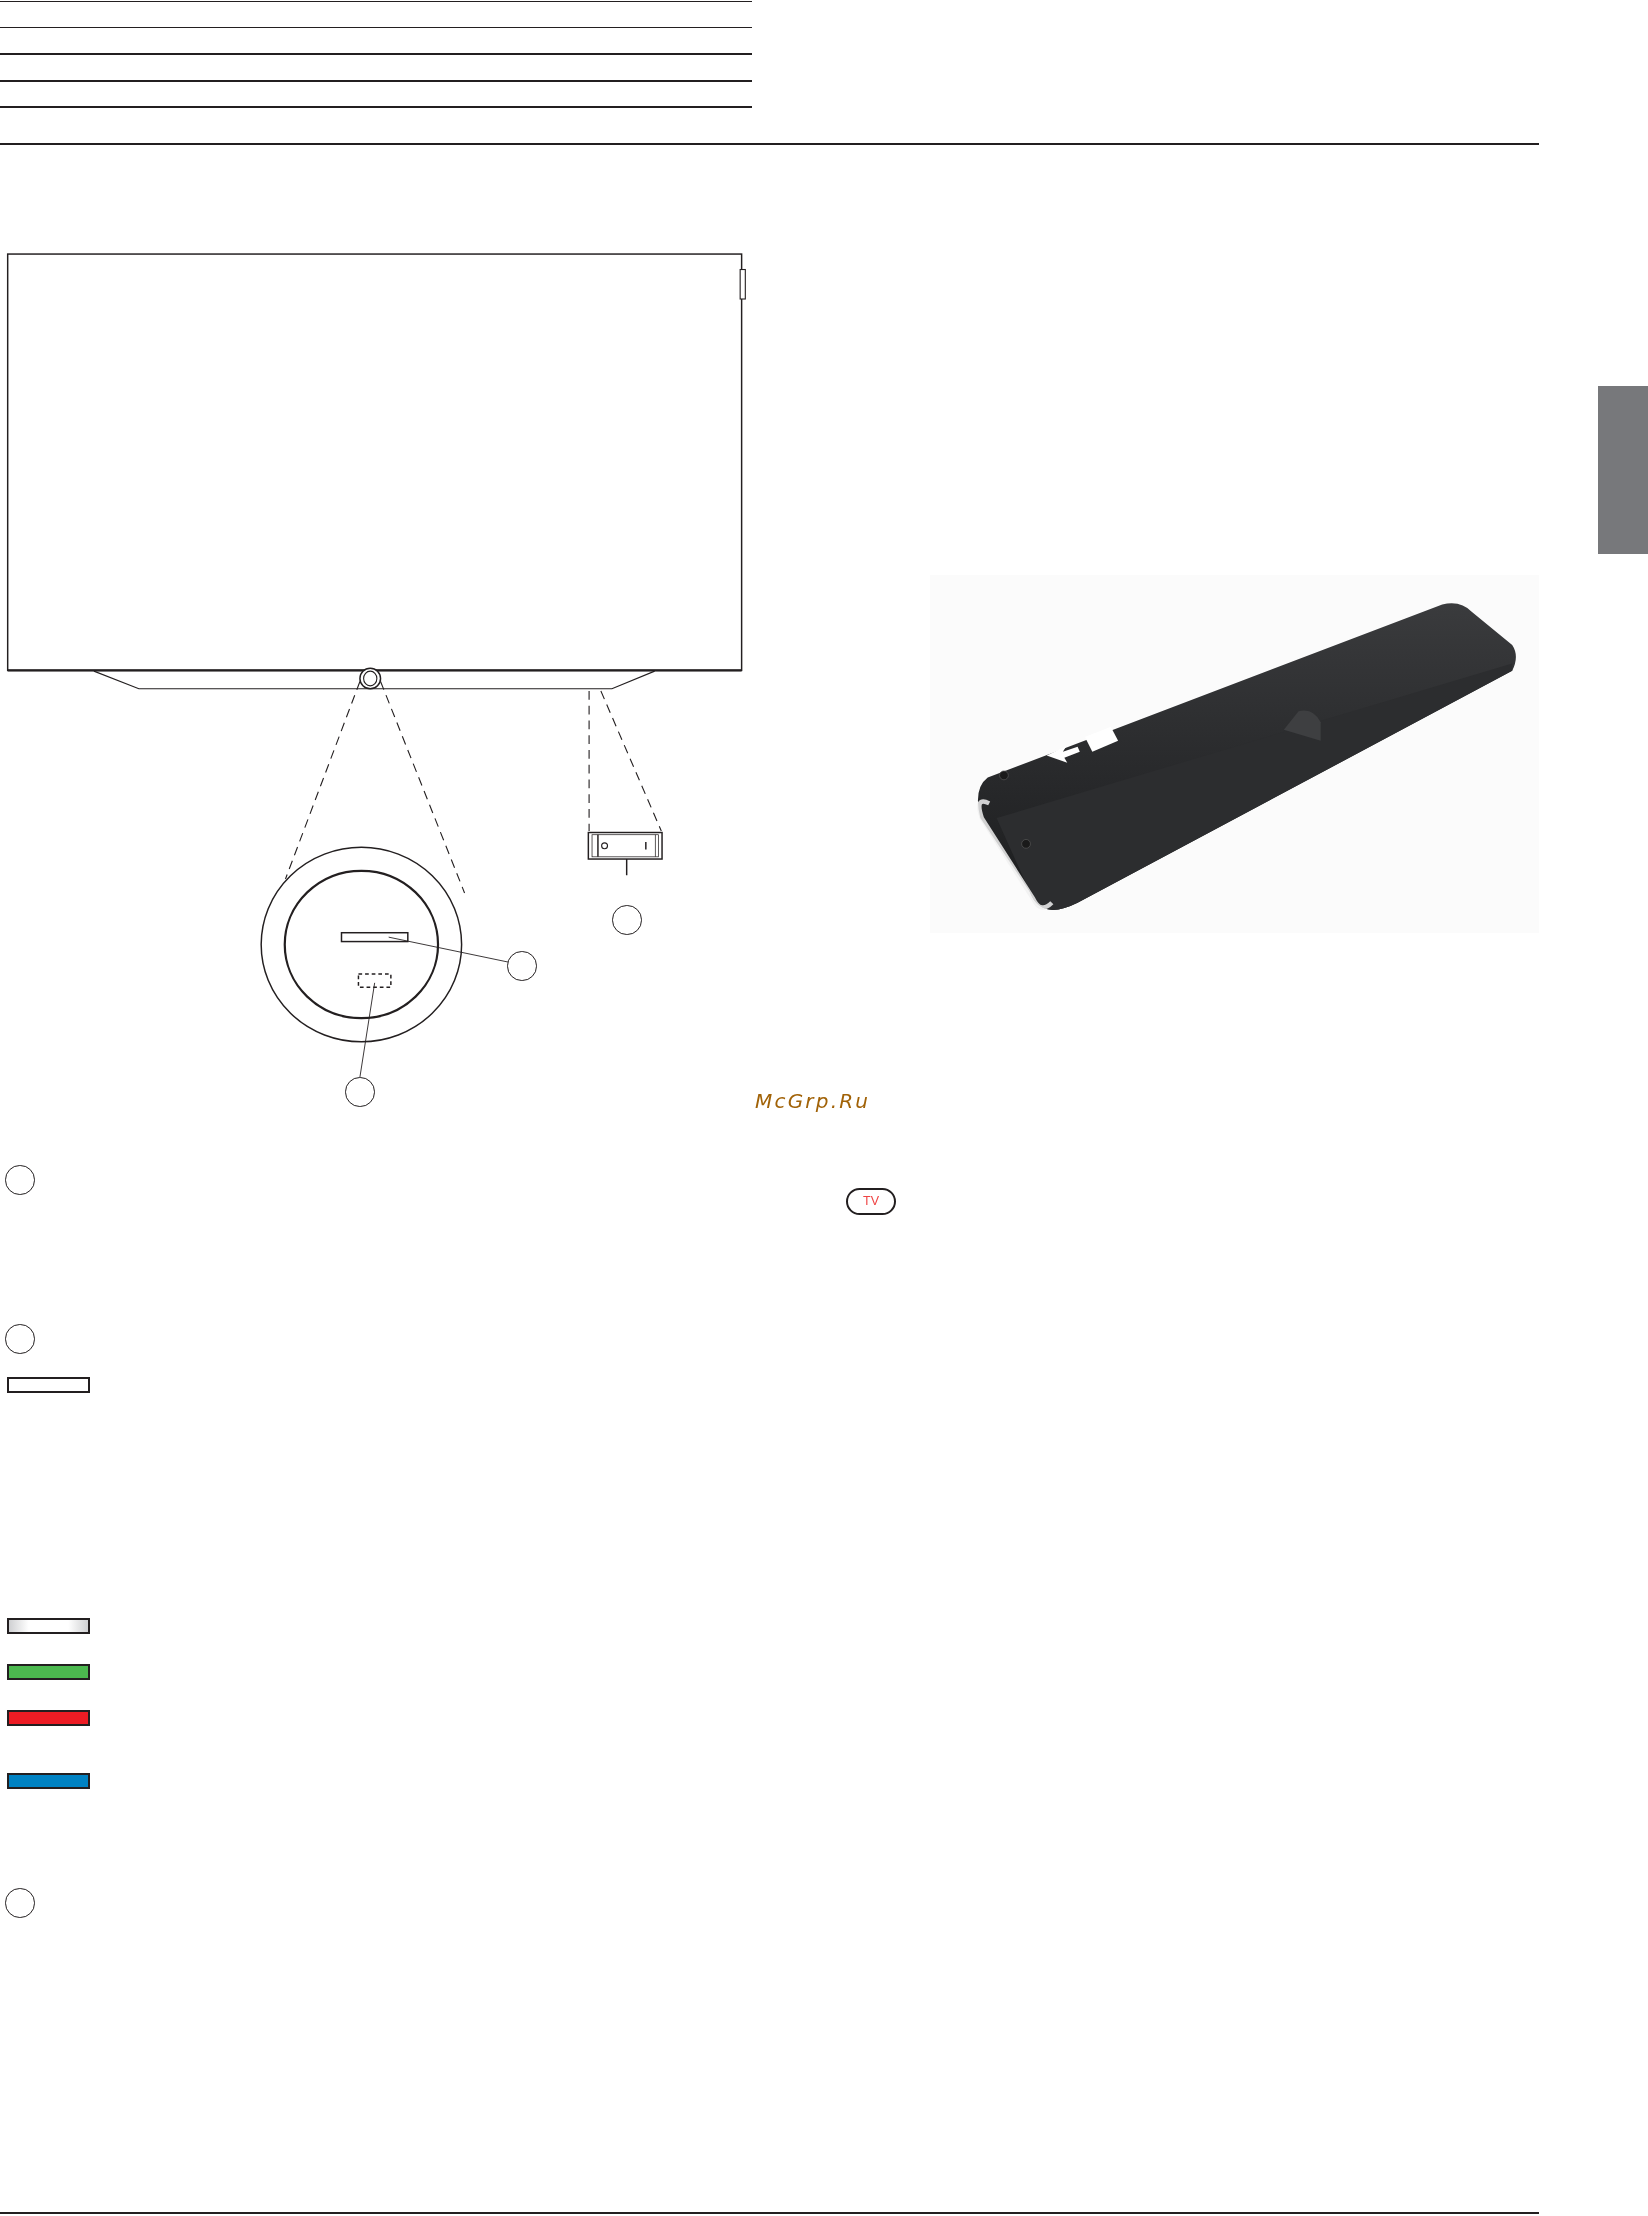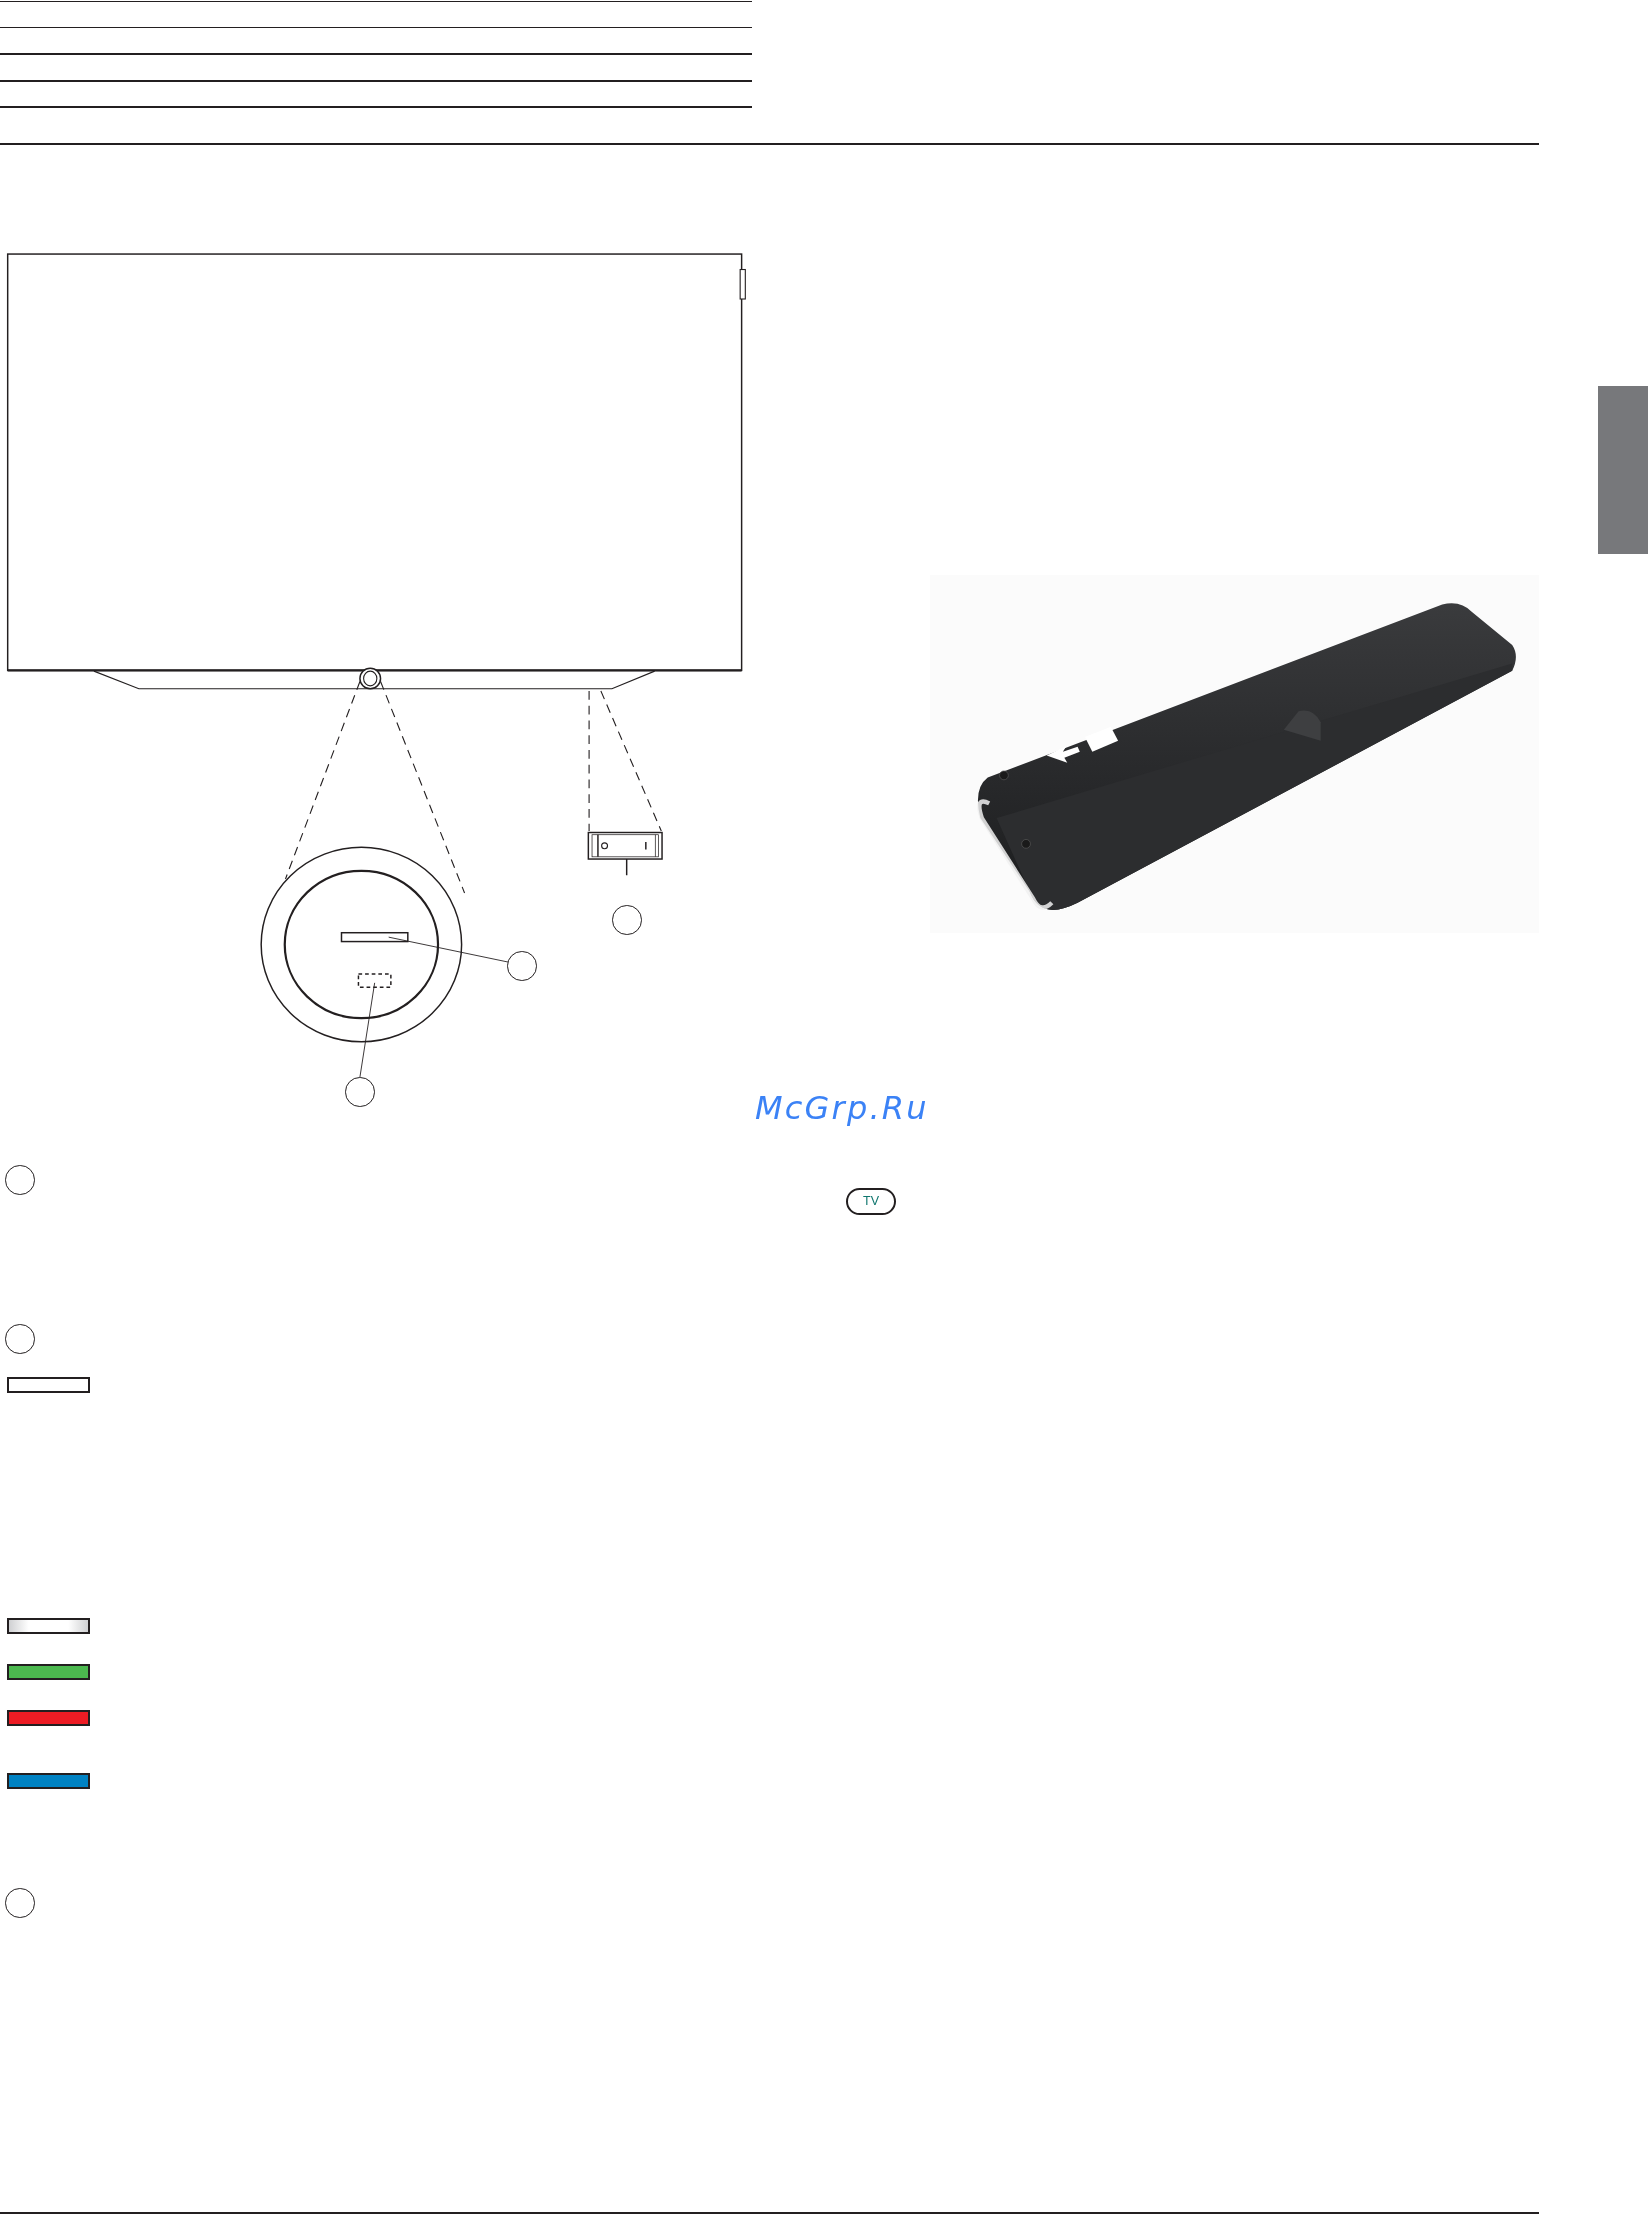--- a/index.html
+++ b/index.html
@@ -4,24 +4,24 @@
 <style>
   html, body { margin:0; padding:0; background:#ffffff; }
   body { width:1648px; height:2216px; position:relative; overflow:hidden;
          font-family:"Liberation Sans", sans-serif; }
   .abs { position:absolute; }
   .rule-thin { position:absolute; left:0; height:1.5px; background:#231f20; }
   .rule-thick { position:absolute; left:0; height:2.2px; background:#231f20; }
   .callout { position:absolute; border:1.5px solid #231f20; border-radius:50%; background:#fff; box-sizing:border-box; }
   .swatch { position:absolute; left:7.4px; width:83px; height:16px; border:2.2px solid #231f20; box-sizing:border-box; }
   .side-tab { position:absolute; background:#77787b; }
-  .watermark { position:absolute; color:#3b82f6; font-style:italic; font-size:32px; letter-spacing:2.2px;
+  .watermark { position:absolute; color:#a16207; font-style:italic; font-size:20px; letter-spacing:2.2px;
                font-family:"DejaVu Sans", sans-serif; }
   .tv-key { position:absolute; border:2.2px solid #231f20; border-radius:14.7px; box-sizing:border-box;
-            display:flex; align-items:center; justify-content:center; font-size:12.5px; color:#0f766e;
+            display:flex; align-items:center; justify-content:center; font-size:12.5px; color:#ef4444;
             font-family:"Liberation Sans", sans-serif; background:#fff; }
   .photo-box { position:absolute; background:#fbfbfb; }
 </style>
 </head>
 <body>
 
 <div class="rule-thin" style="top:0.7px;width:752px;"></div>
 <div class="rule-thin" style="top:26.5px;width:752px;"></div>
 <div class="rule-thin" style="top:53px;width:752px;"></div>
 <div class="rule-thin" style="top:80px;width:752px;"></div>

